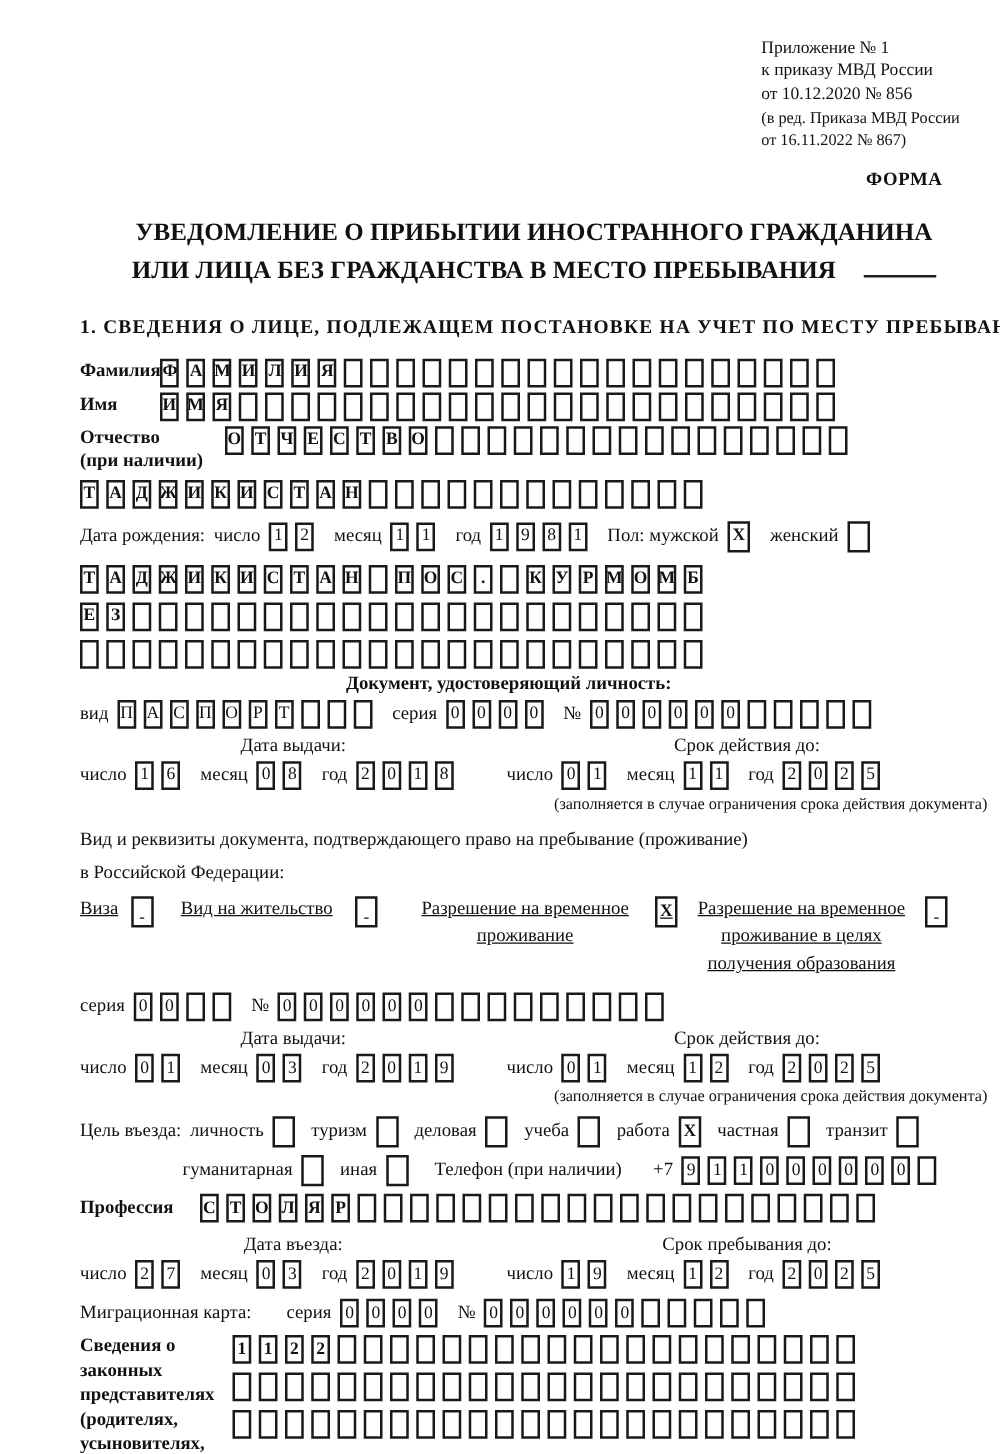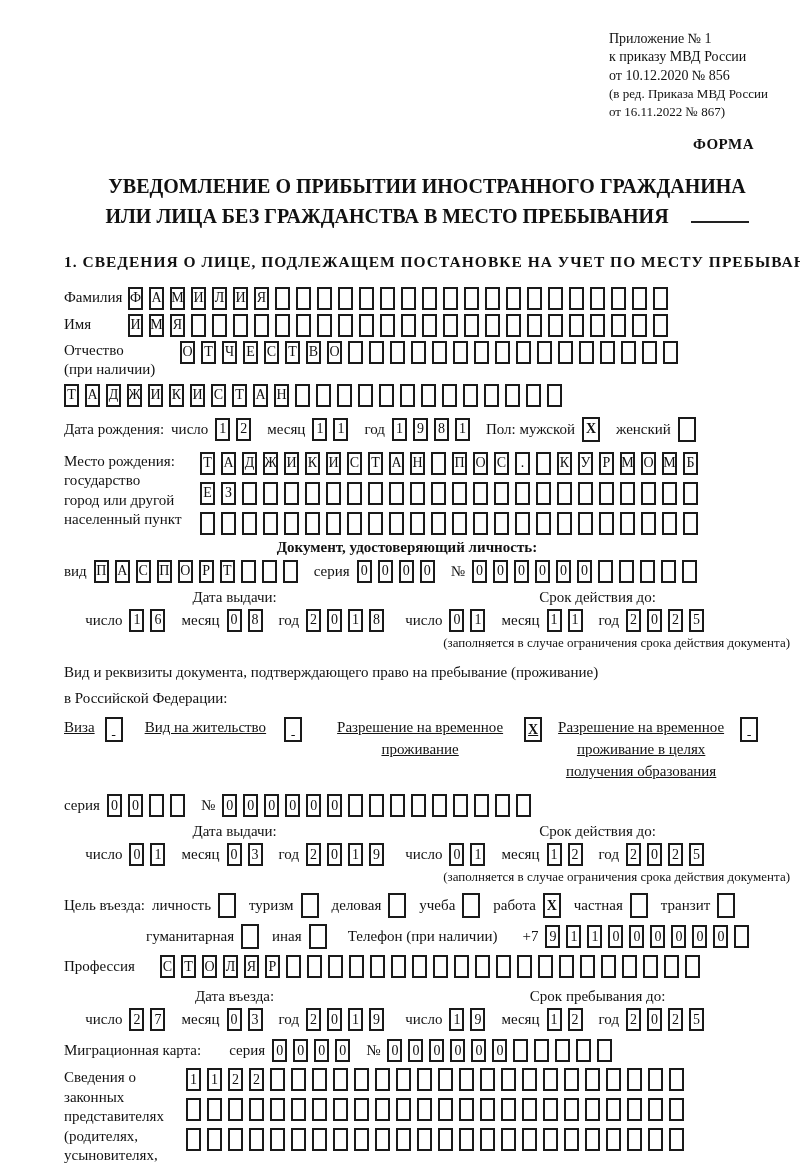--- a/index.html
+++ b/index.html
@@ -23,21 +23,21 @@
 
   
   .boxrow { display:inline-flex; gap:6px; flex-wrap:nowrap; }
   .box {
     width:15px; height:23px; border:2px solid #1a1a1a; background:#fff;
     display:inline-flex; align-items:center; justify-content:center;
     font-size:14px; flex:0 0 auto;
   }
   .cbx .box { width:18px; height:25px; font-weight:bold; }
 
-  .frow { display:flex; align-items:center; margin-bottom:4px; }
+  .frow { display:flex; align-items:center; margin-bottom:4px;font-weight:bold; }
   .frow.top { align-items:flex-start; }
   .lbl { line-height:1.3; }
   .lw64  { flex:0 0 64px; }
   .lw116 { flex:0 0 116px; }
   .lw136 { flex:0 0 136px; }
   .lw120 { flex:0 0 122px; }
   .stack > .boxrow { display:flex; margin-bottom:7px; }
   .stack > .boxrow:last-child { margin-bottom:0; }
 
   .mb10 { margin-bottom:10px; }
@@ -45,21 +45,21 @@
 
   
   .inline { display:flex; align-items:center; white-space:nowrap; }
   .dlbl { margin:0 7px 0 0; }
   .grp { margin-right:16px; }
 
   .center-heading { text-align:center; font-weight:bold; margin:2px 40px 4px 0; }
 
   .dates { display:flex; margin-top:6px; }
   .dates .dcol { display:flex; flex-direction:column; }
-  .dates .dcol.left { flex:0 0 47%;align-items:center; }
+  .dates .dcol.left { flex:0 0 47%; }
   .dates .dcol.right { flex:1; }
   .dates .dhead { text-align:center; margin-bottom:3px; }
   .dates .drow { display:flex; align-items:center; white-space:nowrap; }
   .note { font-size:13px; text-align:right; margin:3px 0 0 0; }
 
   .plain-line { line-height:1.75; }
 
   .optrow { display:flex; align-items:flex-start; margin-top:6px; }
   .opt { display:flex; align-items:flex-start;text-decoration:underline; }
   .opt .opt-label { line-height:1.45; }
@@ -242,26 +242,20 @@
     <span class="boxrow cbx grp">
         <span class="box">X</span>
       </span>
     <span class="dlbl">женский</span>
     <span class="boxrow cbx">
         <span class="box">&nbsp;</span>
       </span>
   </div>
 
   <div class="frow top">
-    <span class="lbl lw136">
-      <span>Место рождения:</span><br>
-      <span>государство</span><br>
-      <span>город или другой</span><br>
-      <span>населенный пункт</span>
-    </span>
     <span class="stack">
       <span class="boxrow">
           <span class="box">Т</span>
           <span class="box">А</span>
           <span class="box">Д</span>
           <span class="box">Ж</span>
           <span class="box">И</span>
           <span class="box">К</span>
           <span class="box">И</span>
           <span class="box">С</span>

